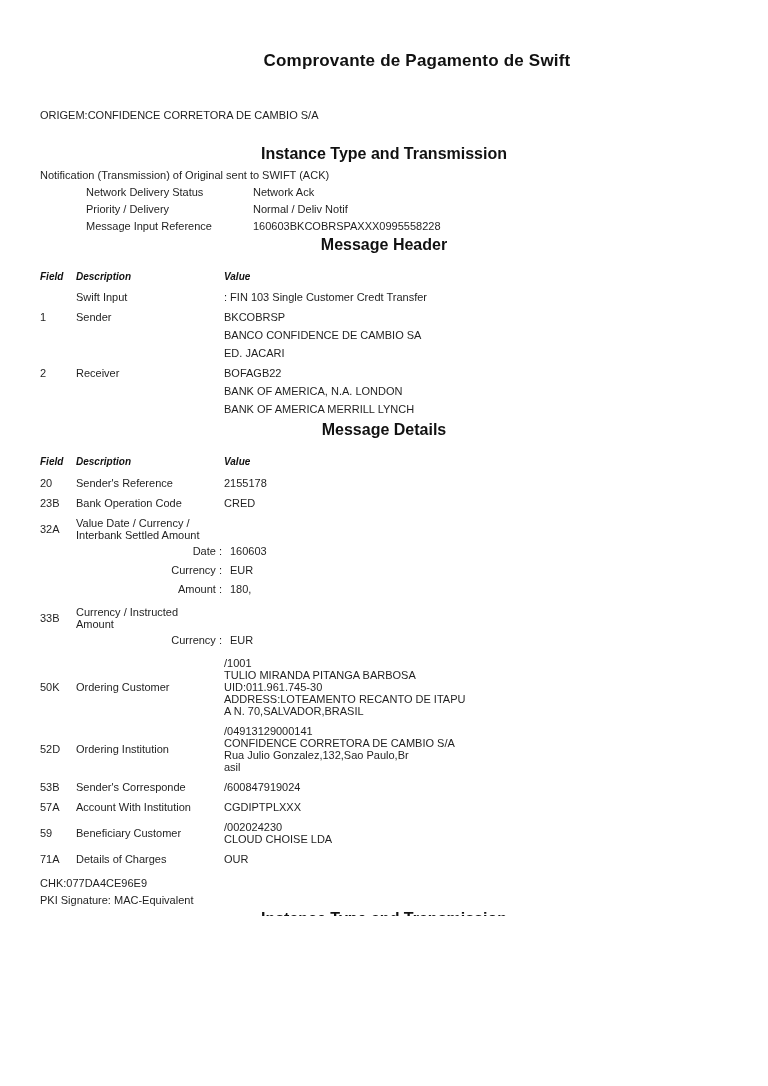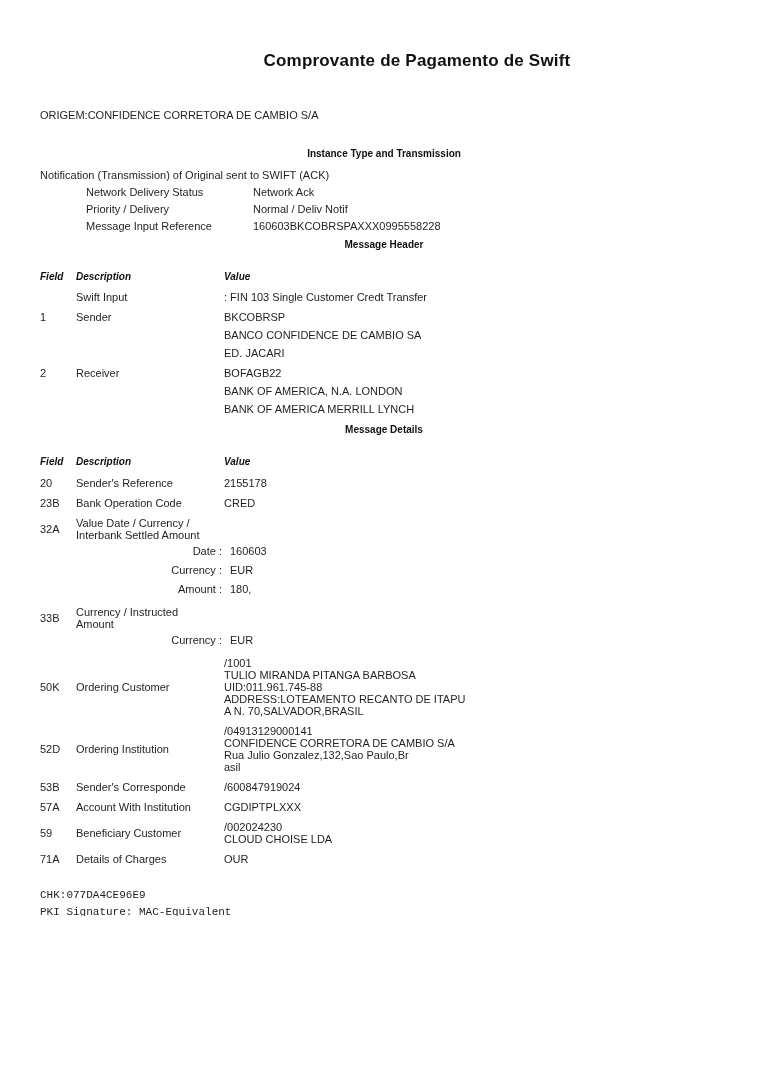--- a/index.html
+++ b/index.html
@@ -19,21 +19,21 @@
     margin: 50px 0 0 66px;
     font-size: 17px;
     font-weight: bold;
     line-height: 22px;
     text-align: center;
     color: #111;
     letter-spacing: 0.2px;
   }
   .origem { margin-top: 36px; line-height: 14px; }
   .section-heading {
-    font-size: 10px;
+    font-size: 16px;
     font-weight: bold;
     line-height: 15px;
     text-align: center;
     color: #111;
   }
   #h-instance-top   { margin-top: 24px; }
   #h-message-header { margin-top: 2px; }
   #h-message-details{ margin-top: 4px; }
   #h-message-trailer{ margin-top: 6px; }
   #h-instance-bottom{ margin-top: 2px; }
@@ -60,21 +60,21 @@
   .hrow .line { line-height: 18px; }
   .hrow .col-field, .hrow .col-desc { line-height: 18px; }
 
   .drow { display: flex; align-items: center; margin-top: 8px; }
   .drow .line { line-height: 12px; }
   .drow .col-field { line-height: 12px; }
   .subrow { margin-top: 2px; line-height: 17px; }
   .sub-label { display: inline-block; width: 182px; text-align: right; }
   .sub-value { padding-left: 8px; }
 
-  .trailer { margin-top: 22px; font-family: Liberation Mono, monospace; }
+  .trailer { margin-top: 10px; }
   .trailer-line { line-height: 17px; }
 </style>
 </head>
 <body>
 
 <div class="page">
 
   <div class="title">Comprovante de Pagamento de Swift</div>
 
   <div class="origem">ORIGEM:CONFIDENCE CORRETORA DE CAMBIO S/A</div>
@@ -179,21 +179,21 @@
       </div>
       <div class="subrow"><span class="sub-label">Currency :</span><span class="sub-value">EUR</span></div>
       <div class="drow">
         <span class="col-field">50K</span>
         <div class="col-desc">
           <div class="line">Ordering Customer</div>
         </div>
         <div class="col-value">
           <div class="line">/1001</div>
           <div class="line">TULIO MIRANDA PITANGA BARBOSA</div>
-          <div class="line">UID:011.961.745-88</div>
+          <div class="line">UID:011.961.745-30</div>
           <div class="line">ADDRESS:LOTEAMENTO RECANTO DE ITAPU</div>
           <div class="line">A N. 70,SALVADOR,BRASIL</div>
         </div>
       </div>
       <div class="drow">
         <span class="col-field">52D</span>
         <div class="col-desc">
           <div class="line">Ordering Institution</div>
         </div>
         <div class="col-value">

